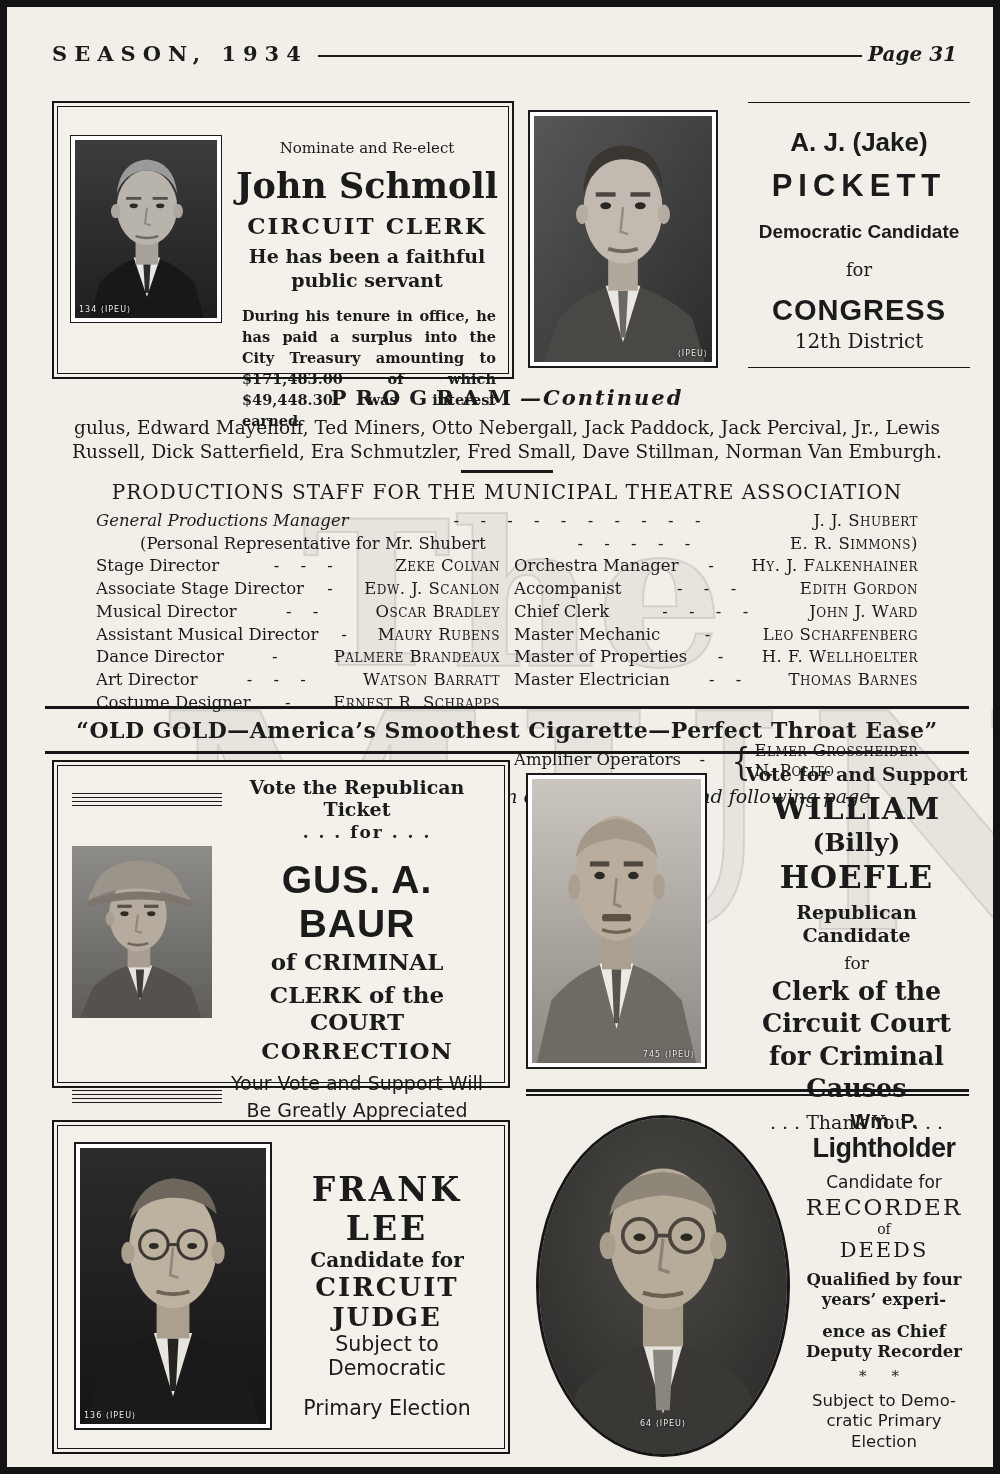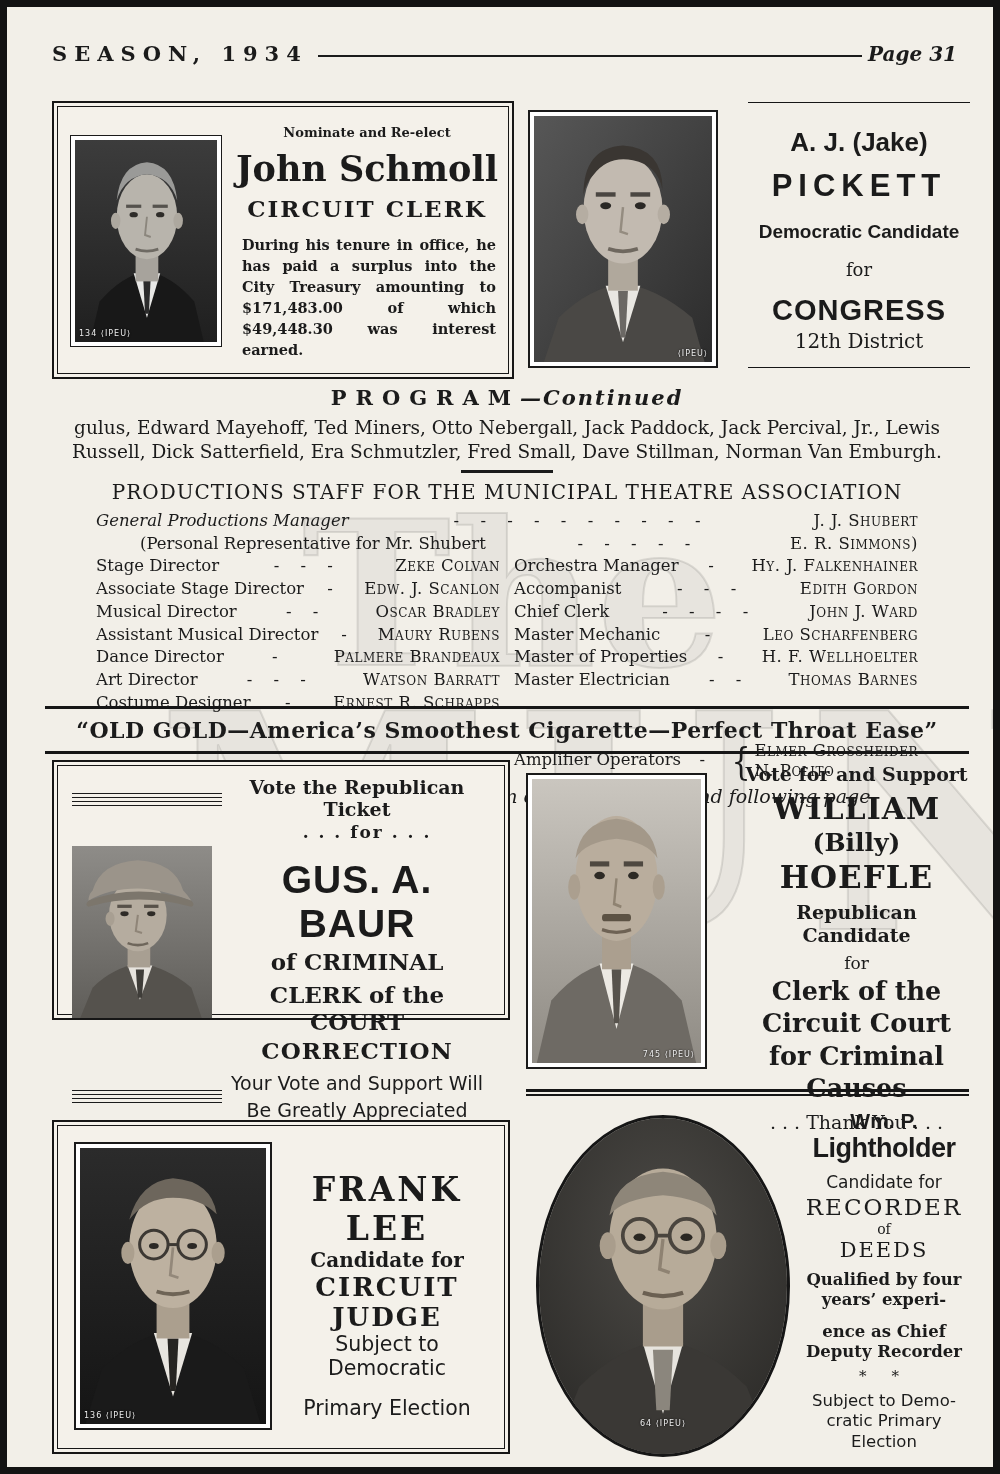--- a/index.html
+++ b/index.html
@@ -17,23 +17,23 @@
   
   .framed{border:2px solid #161616;position:absolute;box-sizing:border-box;background:#f4f1ea;z-index:1;}
   .framed::before{content:"";position:absolute;inset:3px;border:1px solid #161616;pointer-events:none;}
   
   .photo-frame{background:#fff;border:1px solid #1a1a1a;padding:4px;position:relative;box-sizing:border-box;}
   .photo-frame svg{display:block;width:100%;height:100%;}
   .bug{position:absolute;bottom:8px;font-family:"DejaVu Sans",sans-serif;font-size:8px;color:#eee;
        letter-spacing:1px;text-shadow:0 0 2px #000;white-space:pre;}
   
   .schmoll{left:45px;top:94px;width:462px;height:278px;display:flex;padding:16px 14px 10px 16px;}
-  .schmoll-photo{width:152px;height:212px;margin-top:16px;flex:none;}
+  .schmoll-photo{width:152px;height:188px;margin-top:16px;flex:none;}
   .schmoll-text{flex:1;text-align:center;padding-left:14px;}
-  .s-l1{font-weight:bold;font-size:13px;margin-top:6px;}
+  .s-l1{font-weight:normal;font-size:15px;margin-top:20px;}
   .s-name{font-weight:bold;font-size:35px;margin-top:8px;}
   .s-office{font-weight:bold;font-size:23px;letter-spacing:2px;margin-top:6px;}
   .s-tag{font-weight:bold;font-size:19px;margin-top:6px;line-height:1.25;}
   .s-body{font-weight:bold;font-size:14.5px;text-align:justify;line-height:1.45;margin:12px 2px 0 6px;}
   
   .mid-photo{left:521px;top:103px;width:190px;height:258px;border-width:2px;z-index:1;position:absolute;}
   
   .pickett{position:absolute;left:741px;top:95px;width:222px;height:266px;z-index:1;
            display:flex;flex-direction:column;text-align:center;box-sizing:border-box;
            font-family:"Liberation Sans",sans-serif;}
@@ -63,21 +63,21 @@
   .col{flex:1;}
   .amp{align-items:center;margin-top:48px;}
   .brace{font-size:30px;font-weight:normal;margin-right:4px;transform:scaleY(1.25);}
   .amp-names{display:flex;flex-direction:column;line-height:1.2;}
   .cont-note{font-style:italic;font-size:19px;text-align:center;padding-left:290px;margin:4px 0 0 0;}
   
   .banner{position:absolute;left:38px;top:699px;width:924px;border-top:3px solid #161616;border-bottom:3px solid #161616;
           text-align:center;z-index:1;}
   .banner p{font-weight:bold;font-size:22px;margin:8px 0;letter-spacing:0.5px;}
   
-  .baur{left:45px;top:753px;width:458px;height:260px;padding:14px 16px 8px 18px;box-sizing:border-box;}
+  .baur{left:45px;top:753px;width:458px;height:328px;padding:14px 16px 8px 18px;box-sizing:border-box;}
   .rule-group{height:13px;background:linear-gradient(to bottom,#1b1b1b 0 1px,transparent 1px 4px,#1b1b1b 4px 5px,transparent 5px 8px,#1b1b1b 8px 9px,transparent 9px 12px,#1b1b1b 12px 13px);}
   .baur-top{display:flex;align-items:center;}
   .baur-top .rule-group{width:150px;flex:none;margin-top:2px;}
   .b-l1{flex:1;text-align:center;font-weight:bold;font-size:19px;}
   .b-for{font-weight:bold;font-size:17px;text-align:center;padding-left:170px;margin-top:2px;letter-spacing:2px;}
   .baur-main{display:flex;margin-top:4px;}
   .baur-photo{width:140px;height:172px;flex:none;background:#fff;padding:0;border:none;}
   .baur-text{flex:1;text-align:center;padding-left:10px;}
   .b-name{font-family:"Liberation Sans",sans-serif;font-weight:bold;font-size:39px;letter-spacing:1px;margin-top:12px;}
   .b-off{font-weight:bold;font-size:23px;margin-top:6px;}
@@ -164,20 +164,21 @@
         <ellipse cx="45" cy="37" rx="2.2" ry="1.3" fill="#2e2c29"></ellipse>
         <path d="M38,38 L37,47 L40,48" stroke="#8b867d" stroke-width="1" fill="none"></path>
         <path d="M32,54 Q38,56 44,54" stroke="#6e6a63" stroke-width="1.4" fill="none"></path>
       </svg>
       <span class="bug" style="left:8px">134 ⟨IPEU⟩</span>
     </div>
     <div class="schmoll-text">
       <div class="s-l1">Nominate and Re-elect</div>
       <div class="s-name">John Schmoll</div>
       <div class="s-office">CIRCUIT CLERK</div>
+      <div class="s-tag">He has been a faithful public servant</div>
       <p class="s-body">During his tenure in office, he has paid a surplus into the City Treasury amounting to $171,483.00 of which $49,448.30 was interest earned.</p>
     </div>
   </section>
 
   <div class="photo-frame mid-photo">
     <svg viewBox="0 0 72 100" preserveAspectRatio="none">
       <defs>
           <linearGradient id="g2" x1="0" y1="0" x2="1" y2="1">
         <stop offset="0" stop-color="#575757"></stop>
             <stop offset="1" stop-color="#2c2c2c"></stop>

